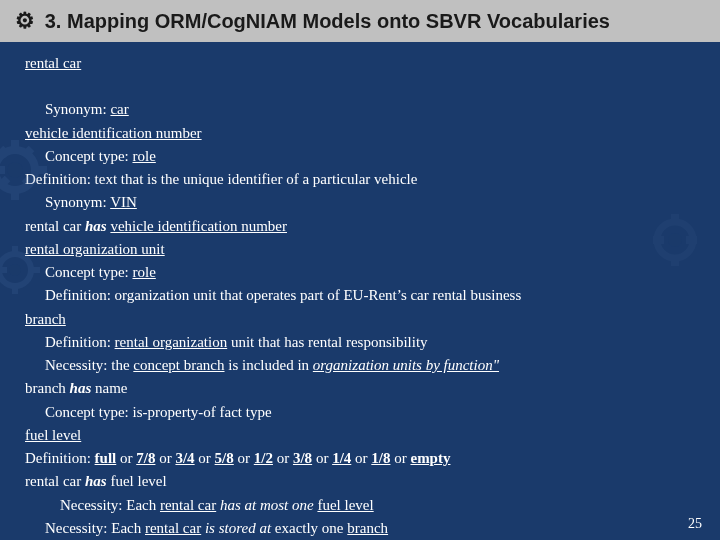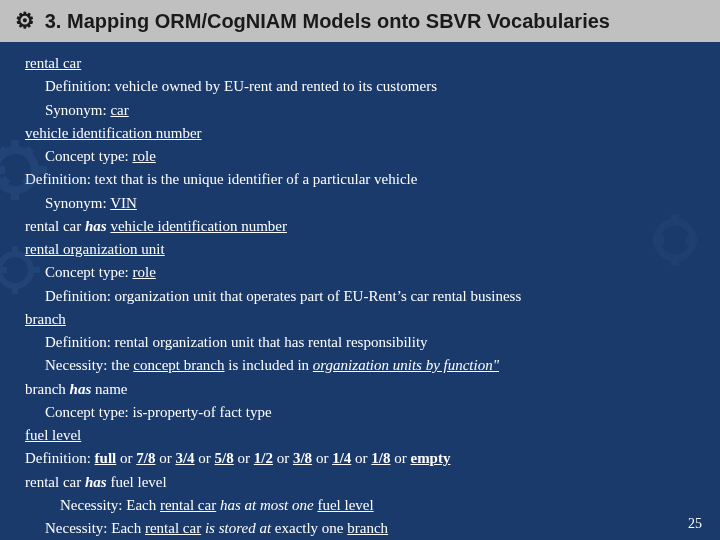--- a/index.html
+++ b/index.html
@@ -98,32 +98,31 @@
   </g>
 </svg>
 
 <div class="header">
   <span class="header-icon">⚙</span>
   <span>3. Mapping ORM/CogNIAM Models onto SBVR Vocabularies</span>
 </div>
 
 <div class="content" id="content-area">
 <div class="line" style="margin-left: 0px;"><span style="text-decoration: underline;">rental car</span></div>
-    <div class="line" style="margin-left: 20px;"><span>Definition: vehicle owned by EU-rent and rented to its customers</span></div>
-    <div class="line" style="margin-left: 20px;"><span>Synonym: </span><span style="text-decoration: underline;">car</span></div>
+    <div class="line" style="margin-left: 20px; margin-top: 23px;"><span>Synonym: </span><span style="text-decoration: underline;">car</span></div>
     <div class="line" style="margin-left: 0px;"><span style="text-decoration: underline;">vehicle identification number</span></div>
     <div class="line" style="margin-left: 20px;"><span>Concept type: </span><span style="text-decoration: underline;">role</span></div>
     <div class="line" style=""><span>Definition: text that is the unique identifier of a particular vehicle</span></div>
     <div class="line" style="margin-left: 20px;"><span>Synonym: </span><span style="text-decoration: underline;">VIN</span></div>
     <div class="line" style="margin-left: 0px;"><span>rental car </span><span style="font-weight: bold; font-style: italic;">has</span><span> </span><span style="text-decoration: underline;">vehicle identification number</span></div>
     <div class="line" style="margin-left: 0px;"><span style="text-decoration: underline;">rental organization unit</span></div>
     <div class="line" style="margin-left: 20px;"><span>Concept type: </span><span style="text-decoration: underline;">role</span></div>
     <div class="line" style="margin-left: 20px;"><span>Definition: organization unit that operates part of EU-Rent’s car  rental business</span></div>
     <div class="line" style="margin-left: 0px;"><span style="text-decoration: underline;">branch</span></div>
-    <div class="line" style="margin-left: 20px;"><span>Definition:  </span><span style=" text-align: center;">rental organization</span><span> unit that has rental responsibility</span></div>
+    <div class="line" style="margin-left: 20px;"><span>Definition:  </span><span style="text-decoration: underline; text-align: center;">rental organization</span><span> unit that has rental responsibility</span></div>
     <div class="line" style="margin-left: 20px;"><span>Necessity: the </span><span style="text-decoration: underline;">concept branch</span><span> is included in </span><span style="text-decoration: underline; font-style: italic;">organization units by function"</span></div>
     <div class="line" style="margin-left: 0px;"><span>branch </span><span style="font-weight: bold; font-style: italic;">has</span><span> name</span></div>
     <div class="line" style="margin-left: 20px;"><span>Concept type: </span><span style=" text-align: right;">is-property-of fact type</span></div>
     <div class="line" style="margin-left: 0px;"><span style="text-decoration: underline;">fuel level</span></div>
     <div class="line" style="margin-left: 0px;"><span>Definition: </span><span style="text-decoration: underline; font-weight: bold;">full</span><span> or </span><span style="text-decoration: underline; font-weight: bold;">7/8</span><span> or </span><span style="text-decoration: underline; font-weight: bold;">3/4</span><span> or </span><span style="text-decoration: underline; font-weight: bold;">5/8</span><span> or </span><span style="text-decoration: underline; font-weight: bold;">1/2</span><span> or </span><span style="text-decoration: underline; font-weight: bold;">3/8</span><span> or </span><span style="text-decoration: underline; font-weight: bold;">1/4</span><span> or </span><span style="text-decoration: underline; font-weight: bold;">1/8</span><span> or  </span><span style="text-decoration: underline; font-weight: bold;">empty</span></div>
     <div class="line" style="margin-left: 0px;"><span>rental car </span><span style="font-weight: bold; font-style: italic;">has</span><span> fuel level</span></div>
     <div class="line" style="margin-left: 35px;"><span>Necessity: Each </span><span style="text-decoration: underline;">rental car</span><span> </span><span style="font-style: italic;">has at most one</span><span> </span><span style="text-decoration: underline;">fuel level</span></div>
     <div class="line" style="margin-left: 20px;"><span>Necessity: Each </span><span style="text-decoration: underline;">rental car</span><span> </span><span style="font-style: italic;">is stored at</span><span> exactly one </span><span style="text-decoration: underline;">branch</span></div>
     <div class="line" style="margin-left: 0px;"><span>rental car </span><span style="font-style: italic;">is stored</span><span> at branch</span></div>
   </div>

